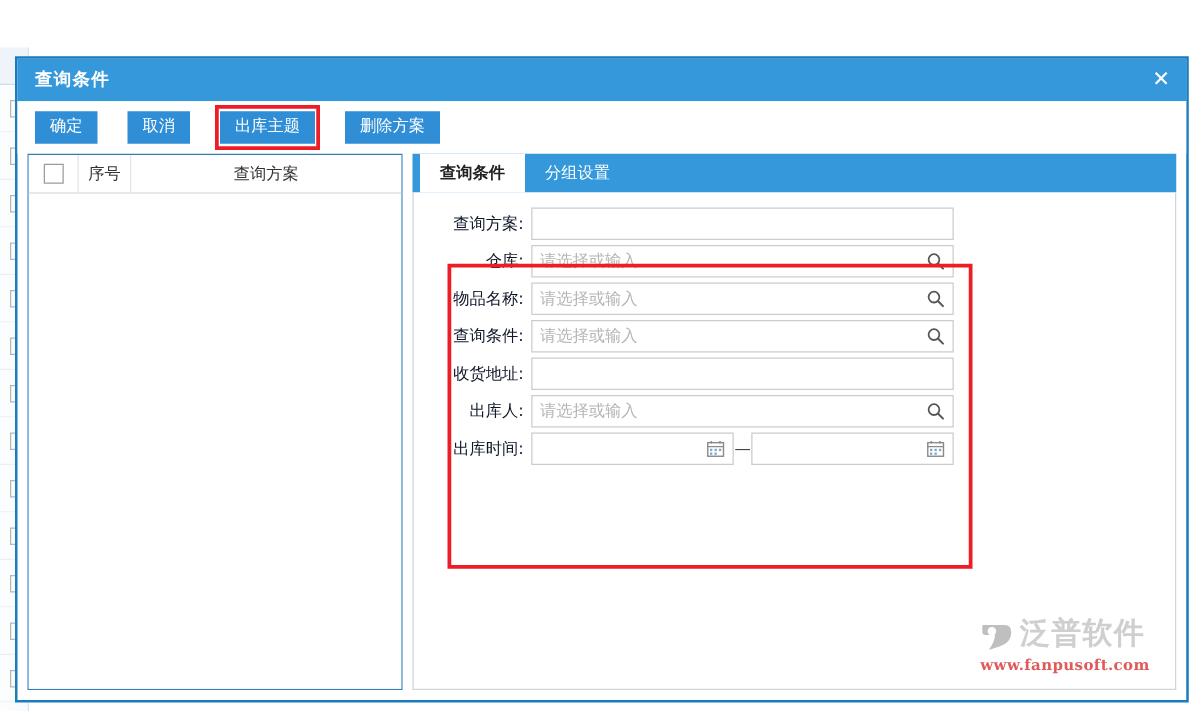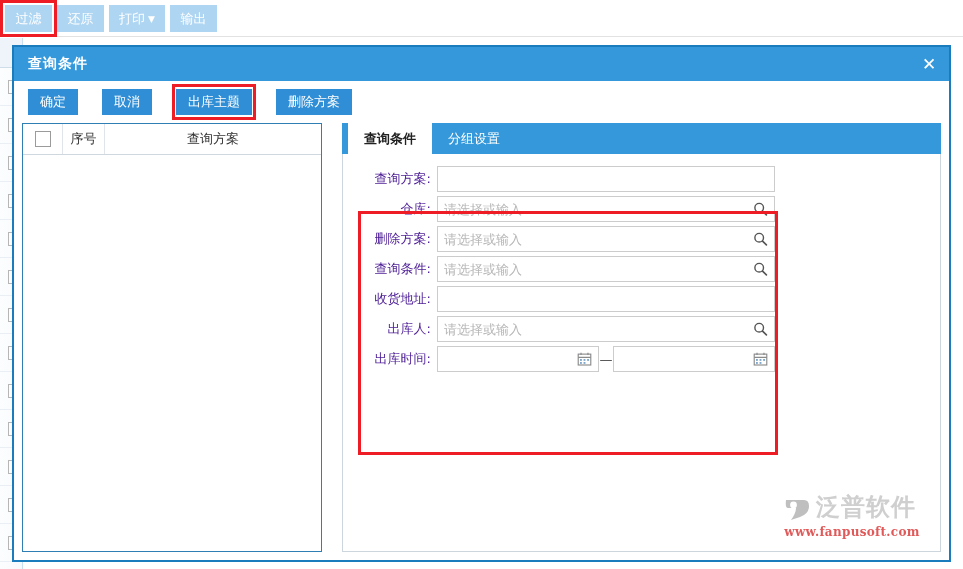--- a/index.html
+++ b/index.html
@@ -74,21 +74,21 @@
     cursor:pointer;box-sizing:border-box;white-space:nowrap;
   }
   #dlg-save-wrap{position:relative;display:inline-block;}
   #dlg-save-hl{
     position:absolute;left:-4px;top:-5px;right:-4px;height:36px;
     border:3px solid #ee1c25;box-sizing:border-box;pointer-events:none;
   }
 
   #modal-body{
     position:absolute;left:0;top:76px;right:0;bottom:0;
-    display:flex;padding:0 8px 8px 8px;box-sizing:border-box;gap:20px;
+    display:flex;padding:0 8px 8px 8px;box-sizing:border-box;gap:8px;
   }
 
   
   #scheme-panel{
     width:300px;flex:0 0 300px;border:1px solid #2f7fb5;box-sizing:border-box;
     background:#ffffff;display:flex;flex-direction:column;
   }
   #scheme-head{
     display:flex;height:30px;border-bottom:1px solid #cfd8de;
     background:#ffffff;font-size:13px;color:#333;
@@ -117,21 +117,21 @@
   #cond-area{
     flex:1;border:1px solid #cdd6dc;border-top:none;background:#ffffff;
     position:relative;box-sizing:border-box;
   }
 
   
   #form{position:absolute;left:12px;top:10px;width:420px;}
   .frow{display:flex;align-items:center;height:30px;margin-bottom:0;}
   .flabel{
     width:82px;flex:0 0 82px;text-align:right;padding-right:6px;
-    font-size:13px;color:#4c1d95;box-sizing:border-box;white-space:nowrap;
+    font-size:13px;color:#0f172a;box-sizing:border-box;white-space:nowrap;
   }
   .fctl{flex:1;position:relative;display:flex;align-items:center;height:26px;}
   .finput{
     width:100%;height:26px;border:1px solid #cccccc;box-sizing:border-box;
     padding:0 26px 0 6px;font-size:13px;color:#333;background:#ffffff;outline:none;
     font-family:"DejaVu Sans","Liberation Sans",sans-serif;
   }
   .finput.plain{padding-right:6px;}
   .finput::placeholder{color:#b6b6b6;}
   .ic{
@@ -163,29 +163,20 @@
   #wm-url{
     color:#e05a5a;font-size:12px;font-weight:bold;text-align:center;
     font-family:"DejaVu Serif","Liberation Serif",serif;margin-top:2px;letter-spacing:.3px;
   }
 </style>
 </head>
 <body>
 
 <div id="bg-page">
 
-  <div id="bg-toolbar">
-    <span id="tb-filter-wrap">
-      <button class="tb-btn">过滤</button>
-      <span id="tb-filter-hl"></span>
-    </span>
-    <button class="tb-btn">还原</button>
-    <button class="tb-btn"><span>打印</span><span class="caret">▼</span></button>
-    <button class="tb-btn">输出</button>
-  </div>
 
   <div id="bg-grid">
     <div id="bg-grid-head"></div>
     <div class="bgrow">
         <span class="cb"></span>
       </div>
     <div class="bgrow">
         <span class="cb"></span>
       </div>
     <div class="bgrow">
@@ -276,21 +267,21 @@
             <div class="fctl">
               <input class="finput" type="text" placeholder="请选择或输入" style="">
               <svg class="ic ic-click" viewBox="0 0 16 16">
                 <circle cx="6.6" cy="6.6" r="4.6" fill="none" stroke="#555" stroke-width="1.5"></circle>
                 <line x1="10.2" y1="10.2" x2="14.3" y2="14.3" stroke="#555" stroke-width="1.7" stroke-linecap="round"></line>
               </svg>
             </div>
           </div>
 
           <div class="frow">
-            <div class="flabel">删除方案:</div>
+            <div class="flabel">物品名称:</div>
             <div class="fctl">
               <input class="finput" type="text" placeholder="请选择或输入" style="">
               <svg class="ic ic-click" viewBox="0 0 16 16">
                 <circle cx="6.6" cy="6.6" r="4.6" fill="none" stroke="#555" stroke-width="1.5"></circle>
                 <line x1="10.2" y1="10.2" x2="14.3" y2="14.3" stroke="#555" stroke-width="1.7" stroke-linecap="round"></line>
               </svg>
             </div>
           </div>
 
 

